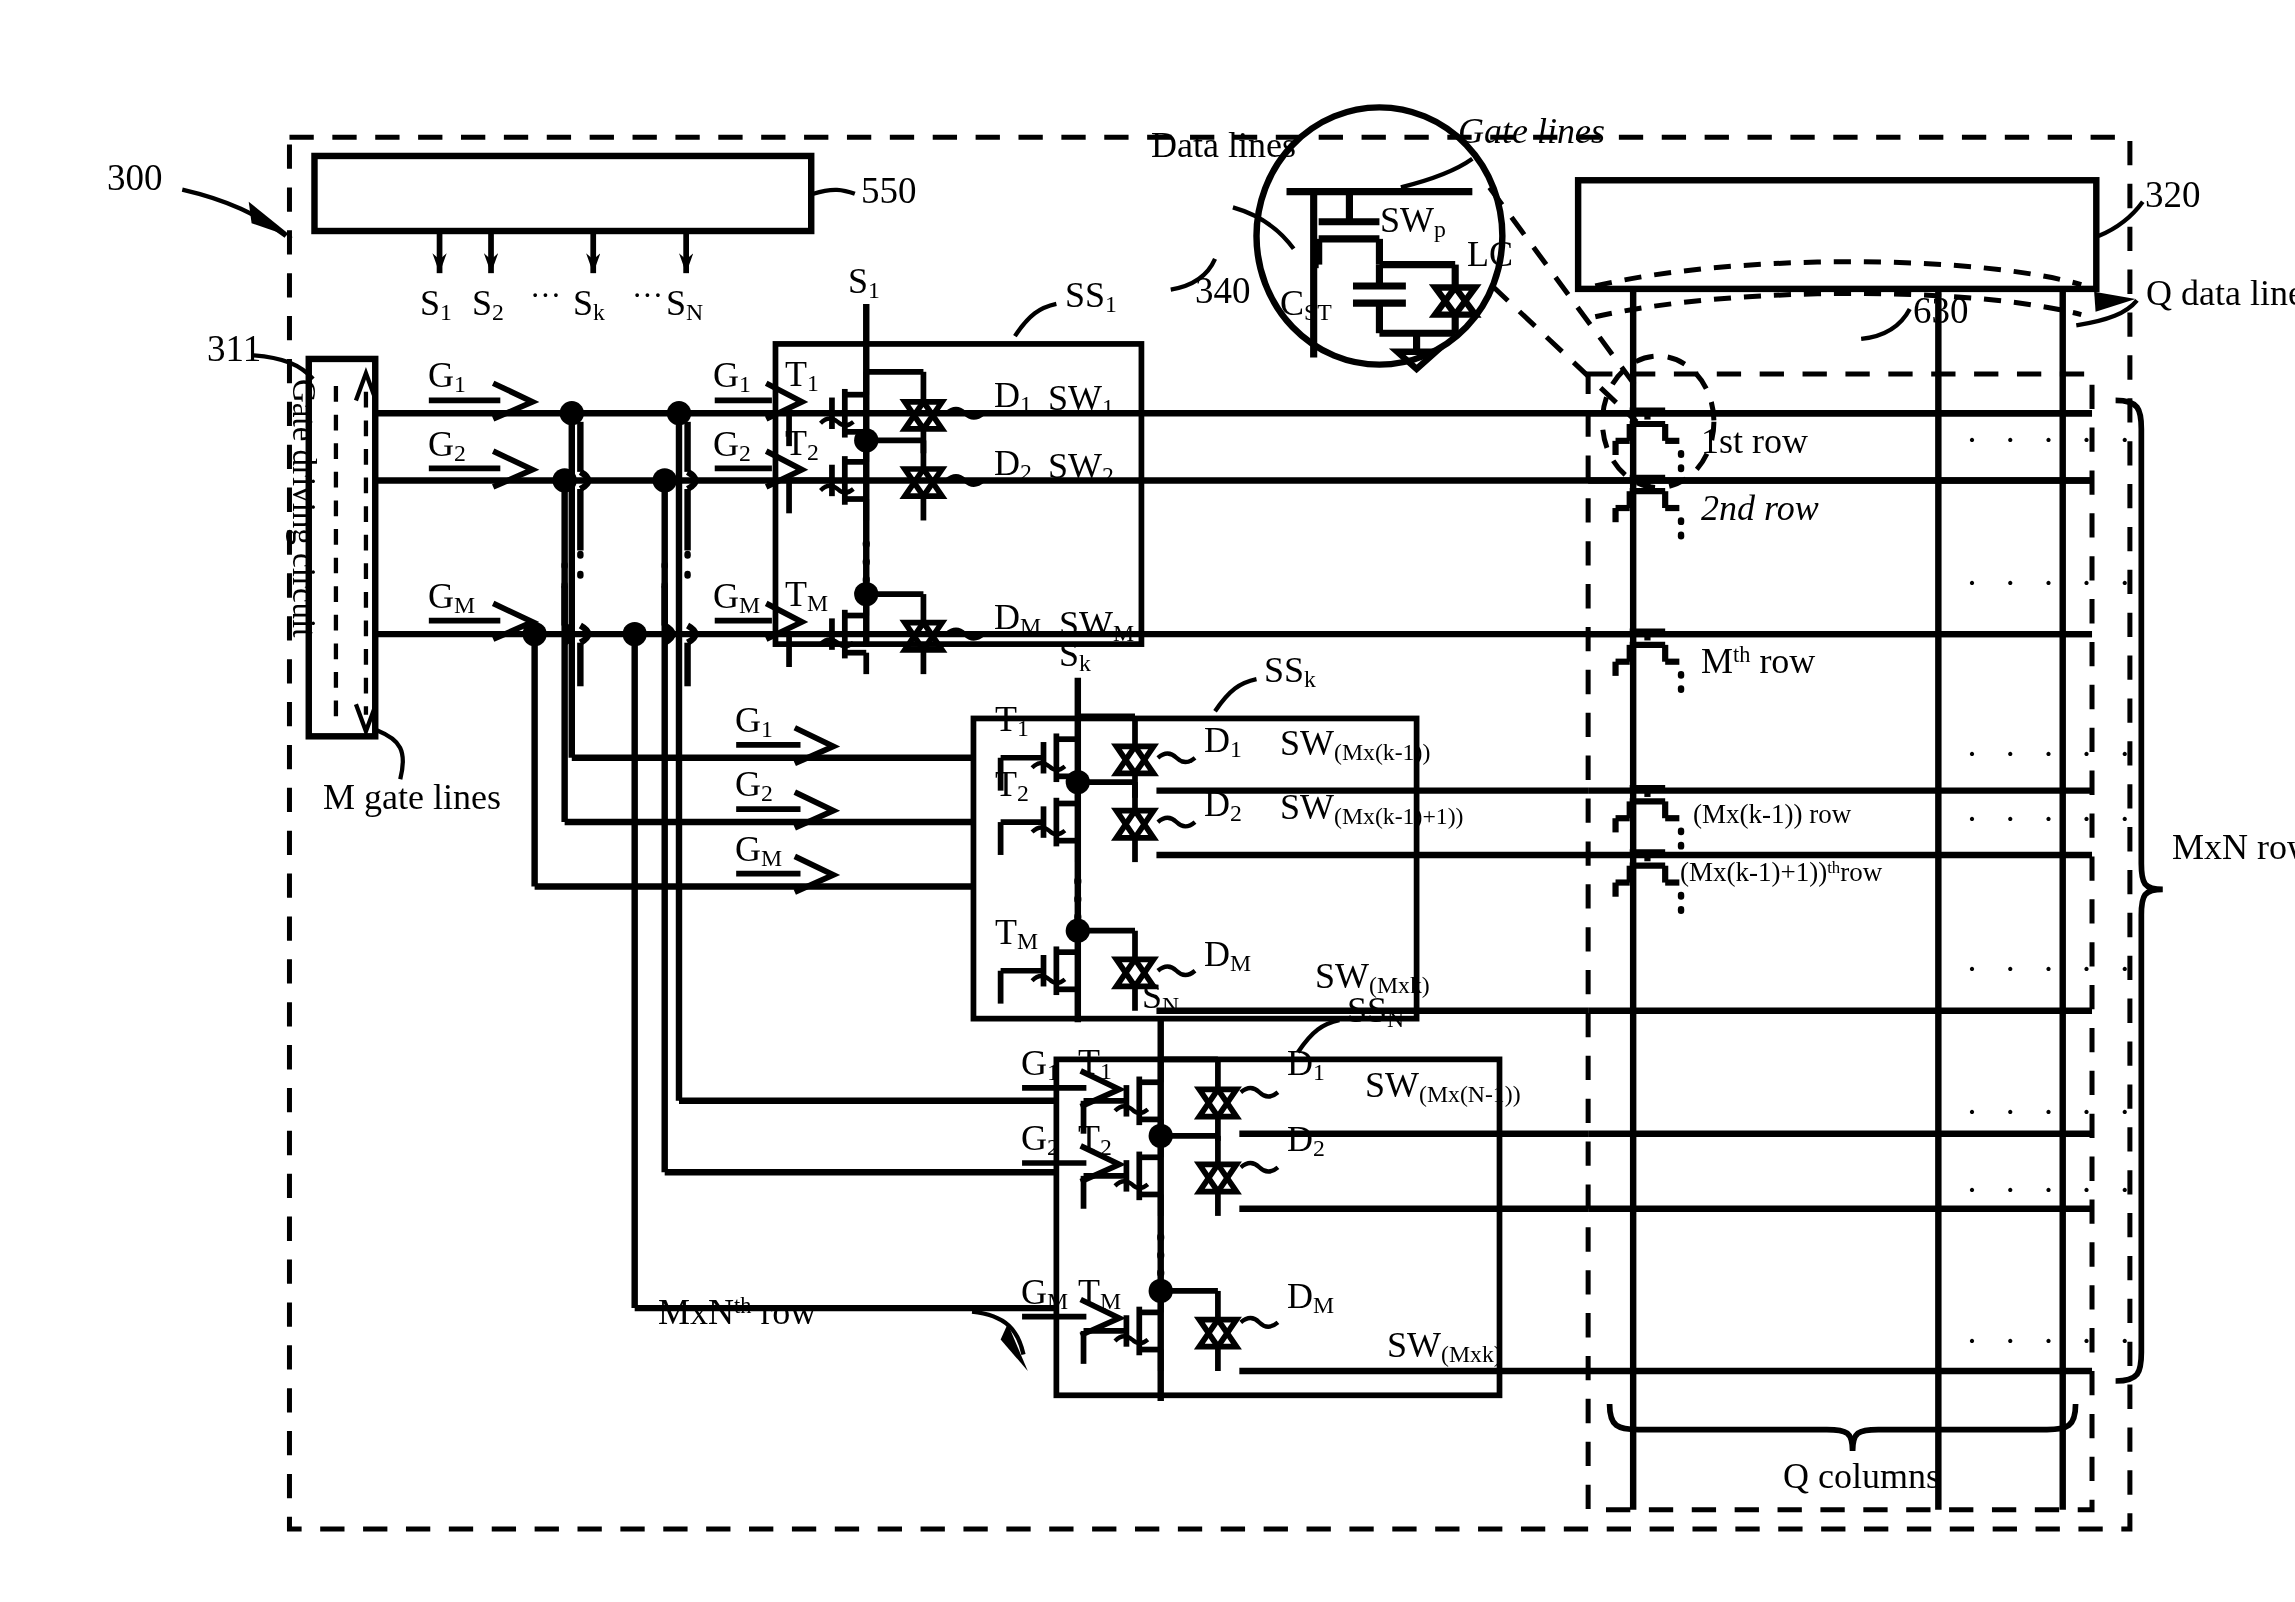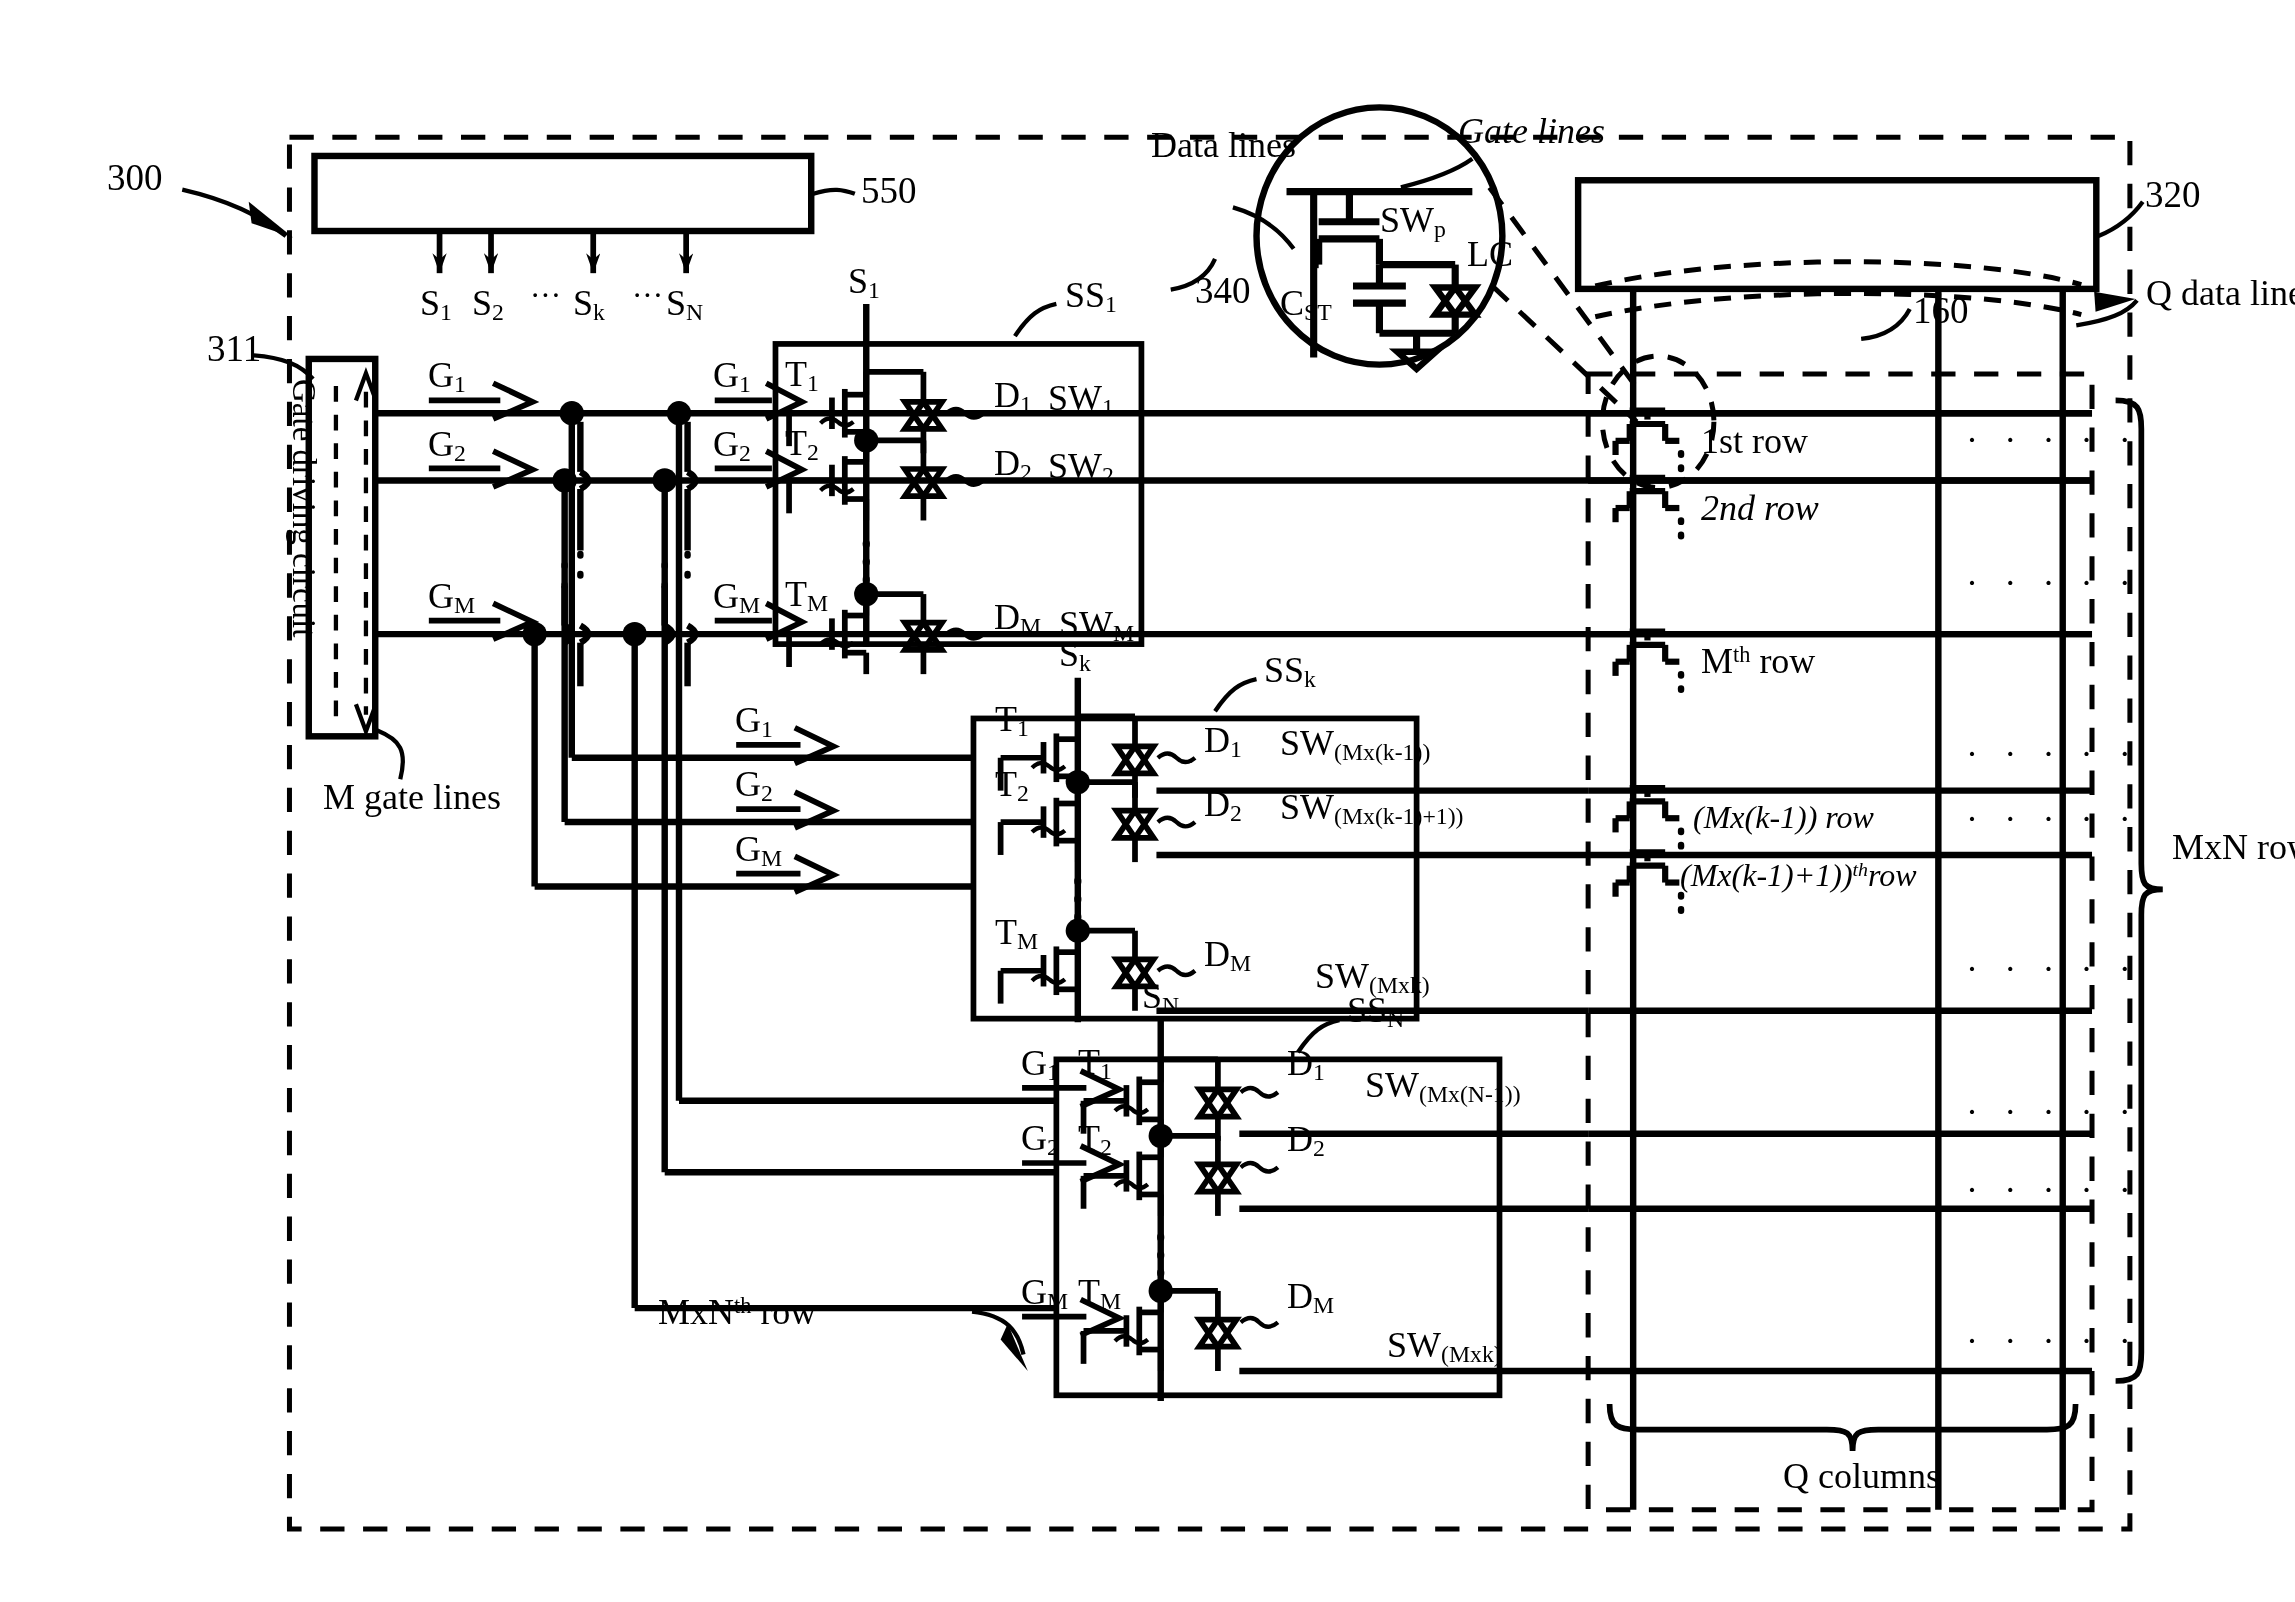--- a/index.html
+++ b/index.html
@@ -4,21 +4,21 @@
 <title>Display Driving Circuit Diagram</title>
 <style>
   html,body{margin:0;padding:0;background:#ffffff;}
   body{font-family:"Liberation Serif","DejaVu Serif",serif;}
   #root{position:relative;width:2295px;height:1602px;background:#fff;overflow:hidden;}
   svg#fig{position:absolute;left:0;top:0;width:2295px;height:1602px;}
   .lbl{position:absolute;white-space:nowrap;color:#000;font-family:"Liberation Serif","DejaVu Serif",serif;line-height:1;}
   .ref{font-size:37px;}
   .big{font-size:36px;}
   .mid{font-size:31px;}
-  .sml{font-size:32px;font-style:italic;}
+  .sml{font-size:27px;}
   .sub{font-size:0.66em;vertical-align:-0.22em;}
   .sup{font-size:0.62em;vertical-align:0.48em;}
   .boxtitle{font-size:39px;}
 </style>
 </head>
 <body>
 
 <div id="root">
 
 <svg id="fig" viewBox="0 0 3211 2241" xmlns="http://www.w3.org/2000/svg">
@@ -515,21 +515,21 @@
 
   <path d="M1638,405 C1668,400 1690,385 1700,362" fill="none" stroke="#000" stroke-width="6"></path>
 
 </svg>
 
 <div class="lbl ref" style="left:107px;top:159px;">300</div>
 <div class="lbl ref" style="left:861px;top:172px;">550</div>
 <div class="lbl ref" style="left:207px;top:330px;">311</div>
 <div class="lbl ref" style="left:2145px;top:176px;">320</div>
 <div class="lbl ref" style="left:1195px;top:272px;">340</div>
-<div class="lbl ref" style="left:1913px;top:292px;">160</div>
+<div class="lbl ref" style="left:1913px;top:292px;">630</div>
 
 <div class="lbl" style="left:320px;top:379px;font-size:33px;transform:rotate(90deg);transform-origin:left top;white-space:nowrap;">Gate driving circuit</div>
 
 <div class="lbl big" style="left:1151px;top:127px;">
   <span>Data lines</span>
 </div>
 <div class="lbl big" style="left:1458px;top:113px;font-style:italic;">
   <span>Gate lines</span>
 </div>
 <div class="lbl big" style="left:2146px;top:275px;">

